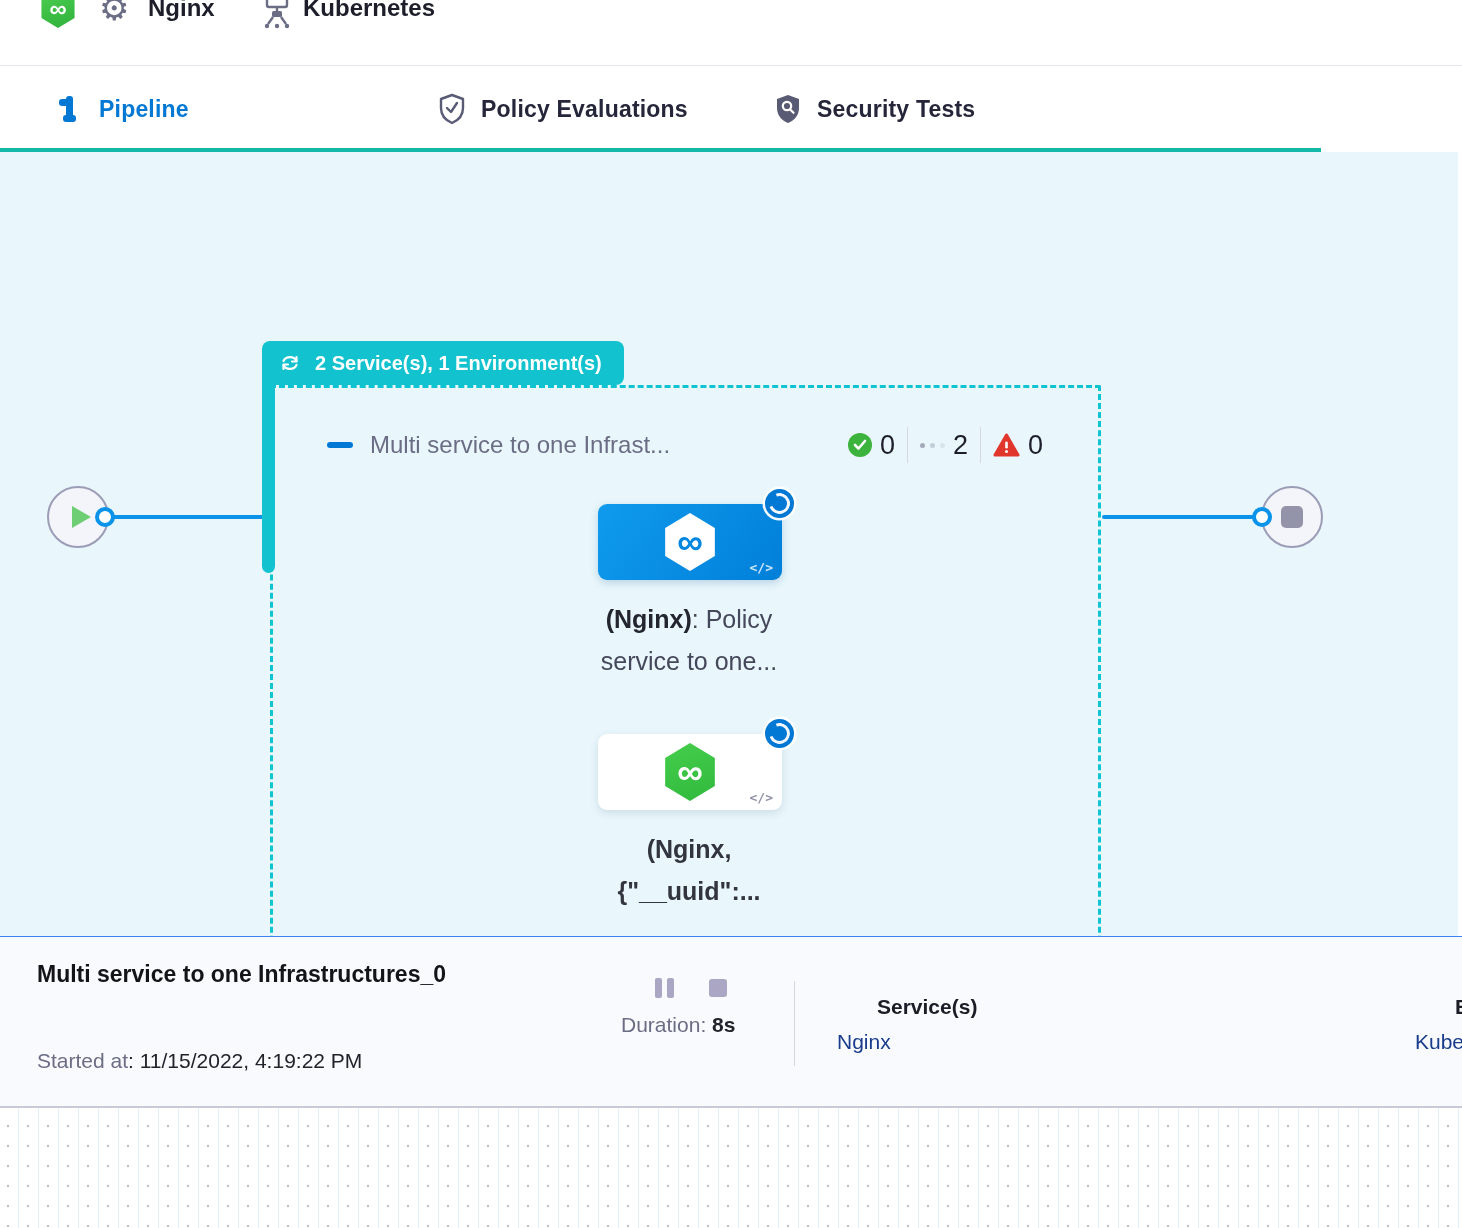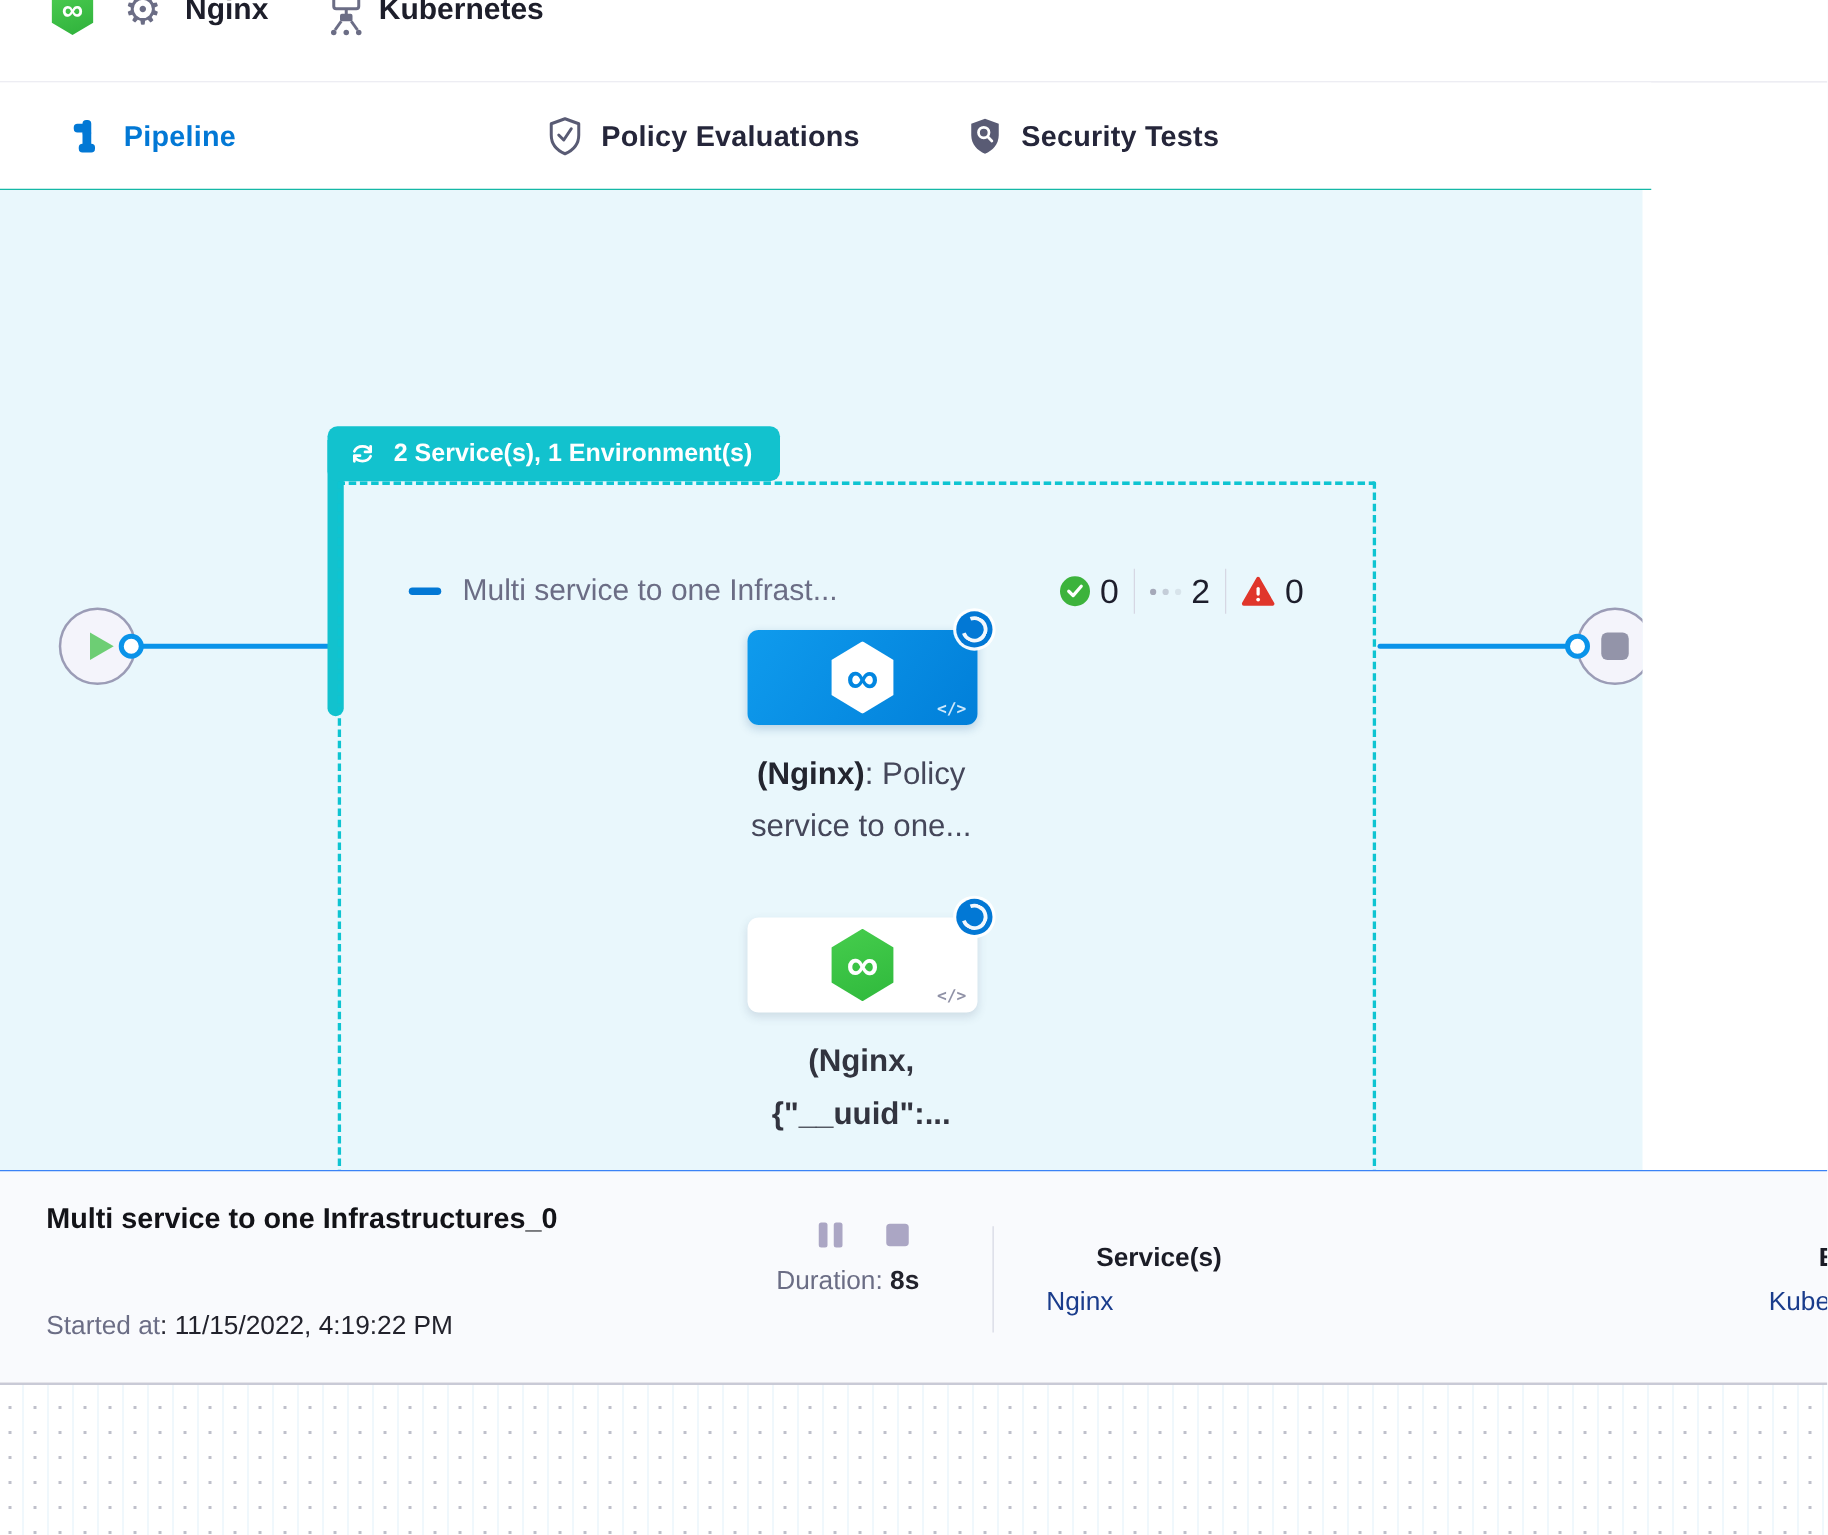--- a/index.html
+++ b/index.html
@@ -14,41 +14,41 @@
     clip-path:polygon(50% 0,96% 26%,96% 74%,50% 100%,4% 74%,4% 26%);
     display:flex; align-items:center; justify-content:center; }
   .topbar .hexlogo span { color:#fff; font-weight:700; font-size:24px; line-height:1; }
   .topbar .gear { position:absolute; left:99px; top:-12px; font-size:34px; color:#6b6d85; line-height:40px; }
   .topbar .svc-name, .topbar .env-name { position:absolute; top:-8px; font-size:24px; font-weight:600; color:#1d1e2a; line-height:32px; }
   .topbar .svc-name { left:148px; }
   .topbar .env-name { left:303px; }
   .topbar .infra-icon { position:absolute; left:260px; top:-10px; }
 
   
-  .tabs { position:absolute; left:0; top:66px; width:1321px; height:86px; background:#fff; border-bottom:1px solid #14b8a6; }
+  .tabs { position:absolute; left:0; top:66px; width:1321px; height:86px; background:#fff; border-bottom:4px solid #14b8a6; }
   .tab { position:absolute; top:0; height:86px; display:flex; align-items:center; gap:15px; cursor:pointer; }
   .tab .tlabel { font-size:23px; font-weight:700; color:#25263a; letter-spacing:.2px; }
   .tab.active .tlabel { color:#0278d5; }
   .tab-underline { position:absolute; left:38px; top:148px; width:184px; height:5px; background:#0278d5; border-radius:3px 3px 0 0; }
 
   
-  .canvas { position:absolute; left:0; top:152px; width:1314px; height:784px; background:#e9f7fc; overflow:hidden; }
+  .canvas { position:absolute; left:0; top:152px; width:1458px; height:784px; background:#e9f7fc; overflow:hidden; }
   .edge { position:absolute; height:4px; background:#0a93e9; border-radius:2px; z-index:1; }
   .connector { position:absolute; width:20px; height:20px; border-radius:50%; background:#fff; border:4.5px solid #0a93e9; z-index:6; }
   .terminal { position:absolute; width:62px; height:62px; border-radius:50%; background:#f4f4fb; border:2px solid #9b9cb6; z-index:5; display:flex; align-items:center; justify-content:center; }
   .play-tri { width:0; height:0; border-left:19px solid #6dce74; border-top:11px solid transparent; border-bottom:11px solid transparent; margin-left:6px; }
   .stop-sq { width:22px; height:22px; background:#9394a9; border-radius:5px; }
 
   .stage-strip { position:absolute; left:262px; top:200px; width:13px; height:221px; background:#12c2ce; border-radius:0 0 7px 7px; z-index:2; }
   .stage-badge { position:absolute; left:262px; top:189px; height:44px; padding:0 22px 0 16px; background:#12c2ce; border-radius:8px;
     display:flex; align-items:center; gap:13px; z-index:4; cursor:pointer; }
   .stage-badge .blabel { color:#fff; font-size:20px; font-weight:600; white-space:nowrap; }
   .stage-box { position:absolute; left:270px; top:233px; width:831px; height:620px; border:3px dashed #0ec4d1; border-radius:2px; z-index:3; }
 
-  .stage-header { position:absolute; left:327px; top:272px; width:716px; height:42px; display:flex; align-items:center; justify-content:space-between; z-index:4;margin-top:28px; }
+  .stage-header { position:absolute; left:327px; top:272px; width:716px; height:42px; display:flex; align-items:center; justify-content:space-between; z-index:4; }
   .sh-left { display:flex; align-items:center; gap:17px; }
   .collapse-btn { width:26px; height:6px; background:#0278d5; border-radius:3px; cursor:pointer; }
   .stage-title { font-size:24px; color:#6b6d85; white-space:nowrap; }
   .counts { display:flex; align-items:center; }
   .count-item { display:flex; align-items:center; gap:8px; cursor:pointer; }
   .count-num { font-size:27px; font-weight:500; color:#1d1e2c; }
   .count-div { width:1px; height:36px; background:#d6d7e3; margin:0 12px; }
   .chk-circle { width:24px; height:24px; border-radius:50%; background:#3cb33c; display:flex; align-items:center; justify-content:center; }
   .run-dots { display:flex; gap:5px; align-items:center; }
   .run-dots i { width:5px; height:5px; border-radius:50%; background:#8d8fa3; }

